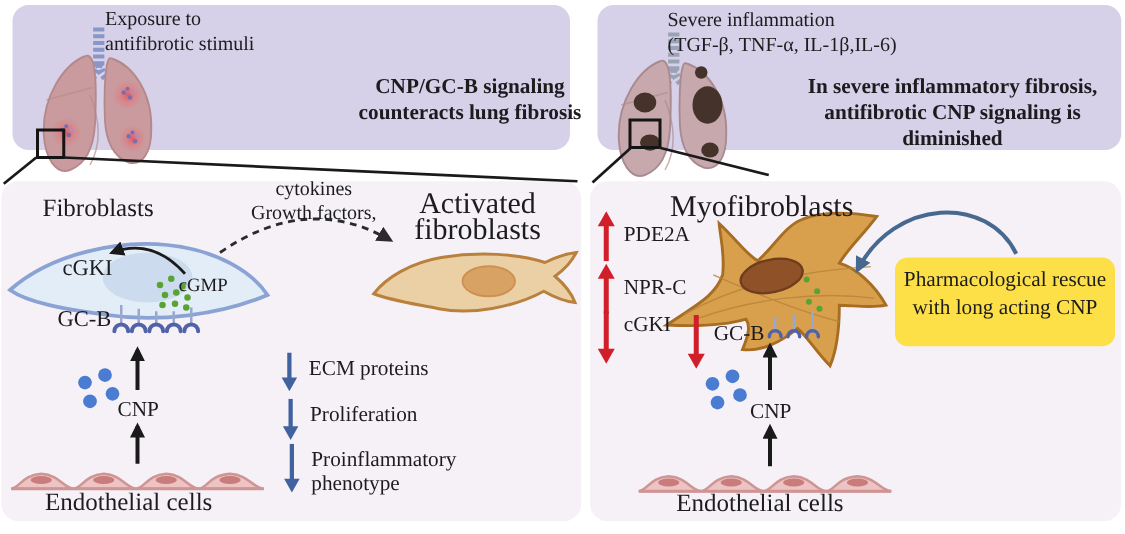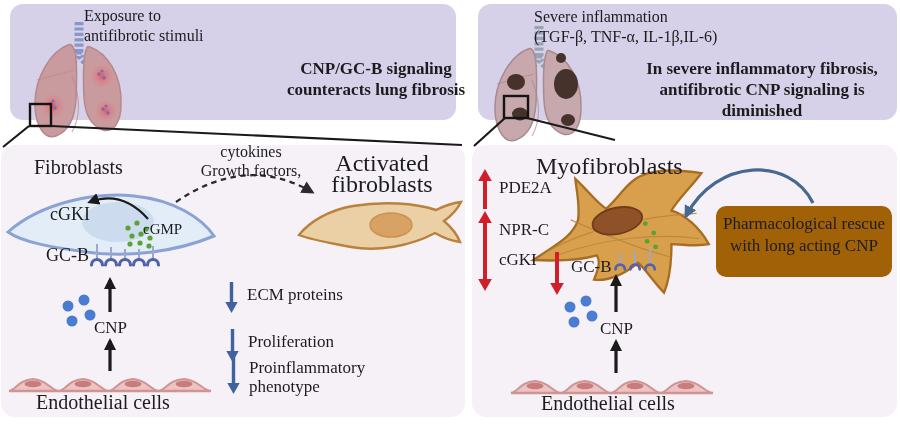--- a/index.html
+++ b/index.html
@@ -15,21 +15,21 @@
   .cell-title{font-size:20px;z-index:5;}
   .sub-title{font-size:24px;line-height:21px;text-align:center;z-index:5;}
   .mol-label{font-size:18px;z-index:5;}
   .small-label{font-size:15px;z-index:5;}
   .cnp-label{font-size:17px;z-index:5;}
   .effect{display:flex;gap:9px;align-items:flex-start;z-index:5;}
   .effect-label{font-size:17px;line-height:19px;padding-top:3px;}
   .reg{display:flex;gap:7px;align-items:flex-start;z-index:5;}
   .reg-label{font-size:17px;line-height:18px;}
   .note-box{
-    background:#a16207;border-radius:10px;text-align:center;
+    background:#fde047;border-radius:10px;text-align:center;
     font-size:17px;line-height:22px;padding-top:7px;box-sizing:border-box;z-index:5;
   }
   svg{display:block;}
   .art{z-index:2;}
   .overlay{z-index:4;pointer-events:none;}
   .txt{z-index:5;}
 </style>
 </head>
 <body>
 
@@ -264,21 +264,21 @@
   <div class="abs cnp-label txt" style="left:94px;top:318px;">CNP</div>
   <div class="abs cell-title txt" style="left:36px;top:391px;">Endothelial cells</div>
 
   <div class="abs effect" style="left:225px;top:282px;">
     <svg width="13" height="31" viewBox="0 0 13 31">
       <rect x="4.8" y="0" width="3.4" height="21" fill="#40629f"></rect>
         <polygon points="6.5,31 0.3,20 12.7,20" fill="#40629f"></polygon>
     </svg>
     <span class="effect-label">ECM proteins</span>
   </div>
-  <div class="abs effect" style="left:226px;top:329px;">
+  <div class="abs effect" style="left:226px;top:319px;">
     <svg width="13" height="33" viewBox="0 0 13 33">
       <rect x="4.8" y="0" width="3.4" height="23" fill="#40629f"></rect>
         <polygon points="6.5,33 0.3,22 12.7,22" fill="#40629f"></polygon>
     </svg>
     <span class="effect-label">Proliferation</span>
   </div>
   <div class="abs effect" style="left:227px;top:355px;justify-content:flex-end;">
     <svg width="13" height="39" viewBox="0 0 13 39">
       <rect x="4.8" y="0" width="3.4" height="29" fill="#40629f"></rect>
         <polygon points="6.5,39 0.3,28 12.7,28" fill="#40629f"></polygon>

